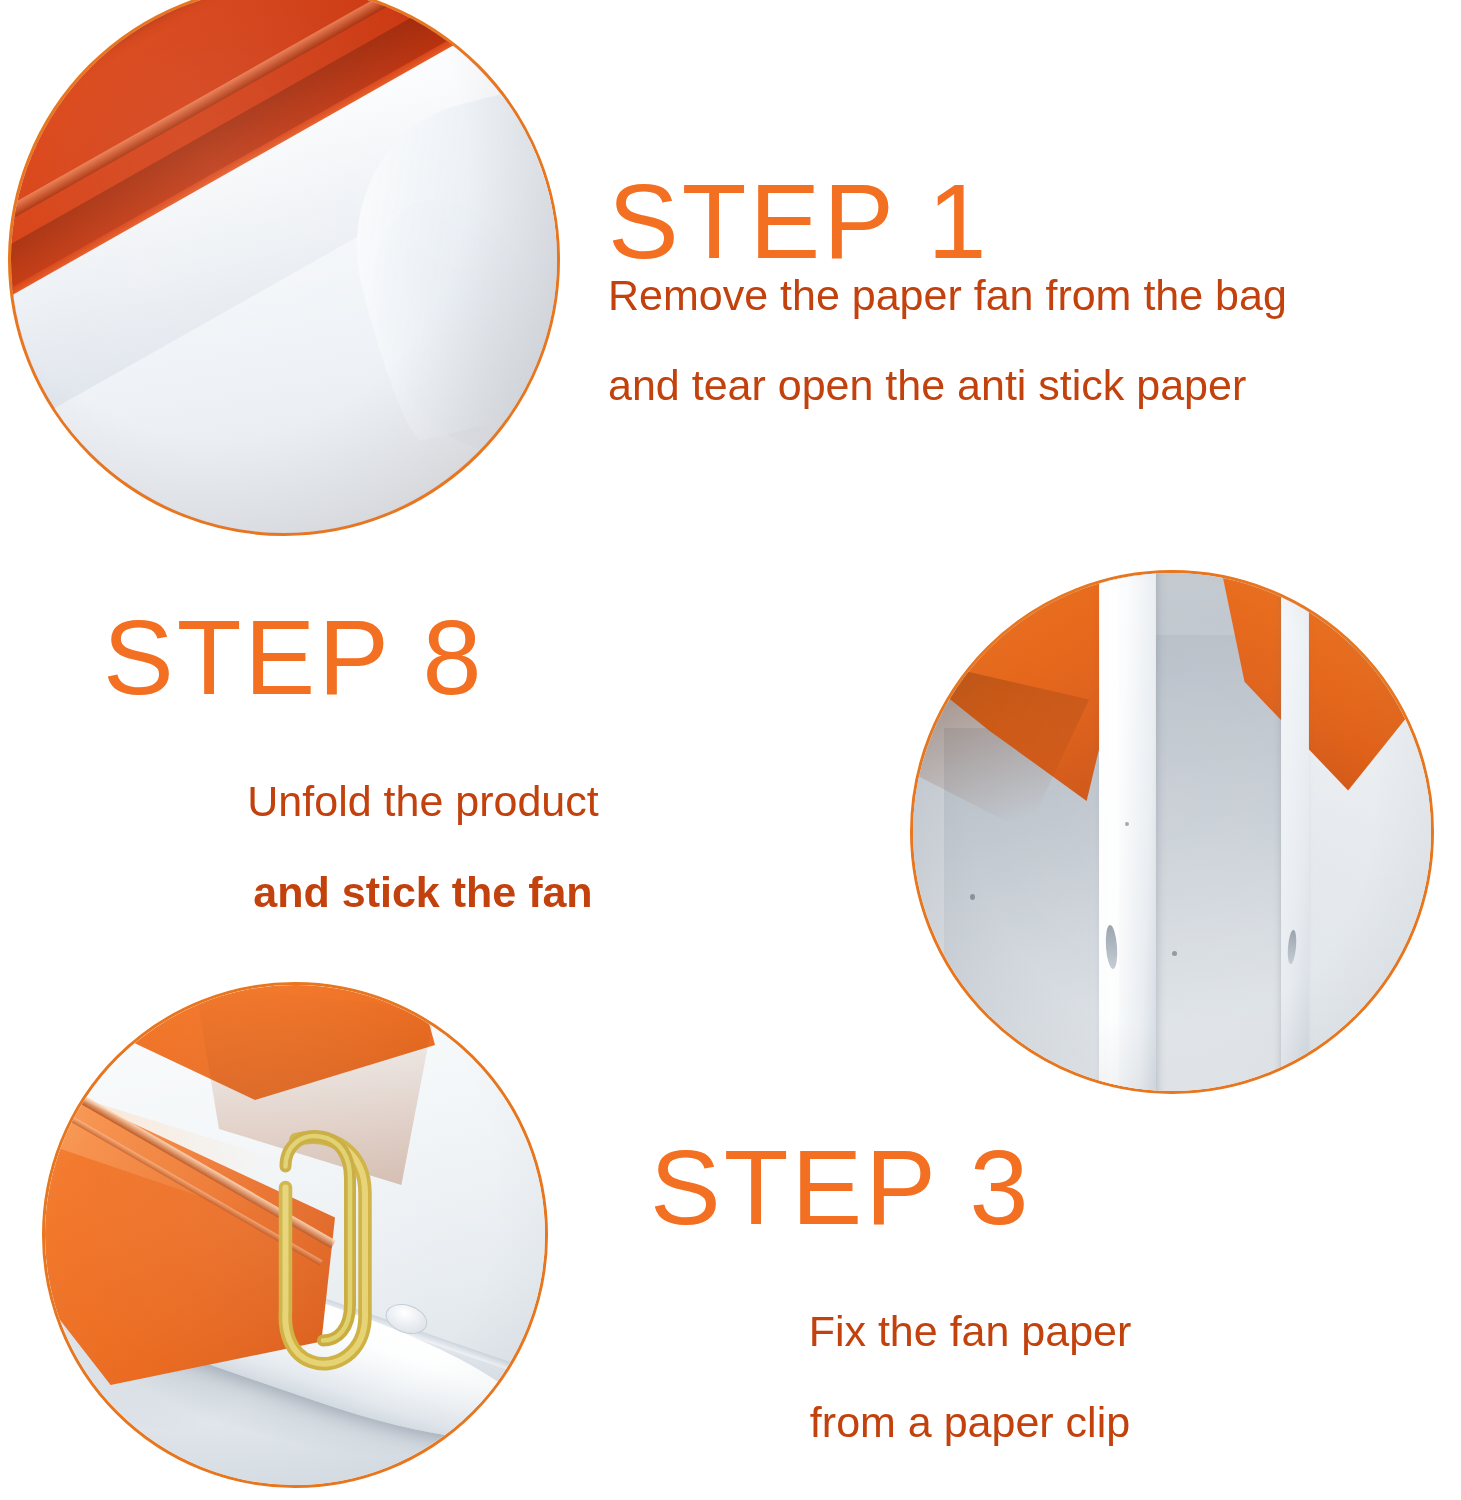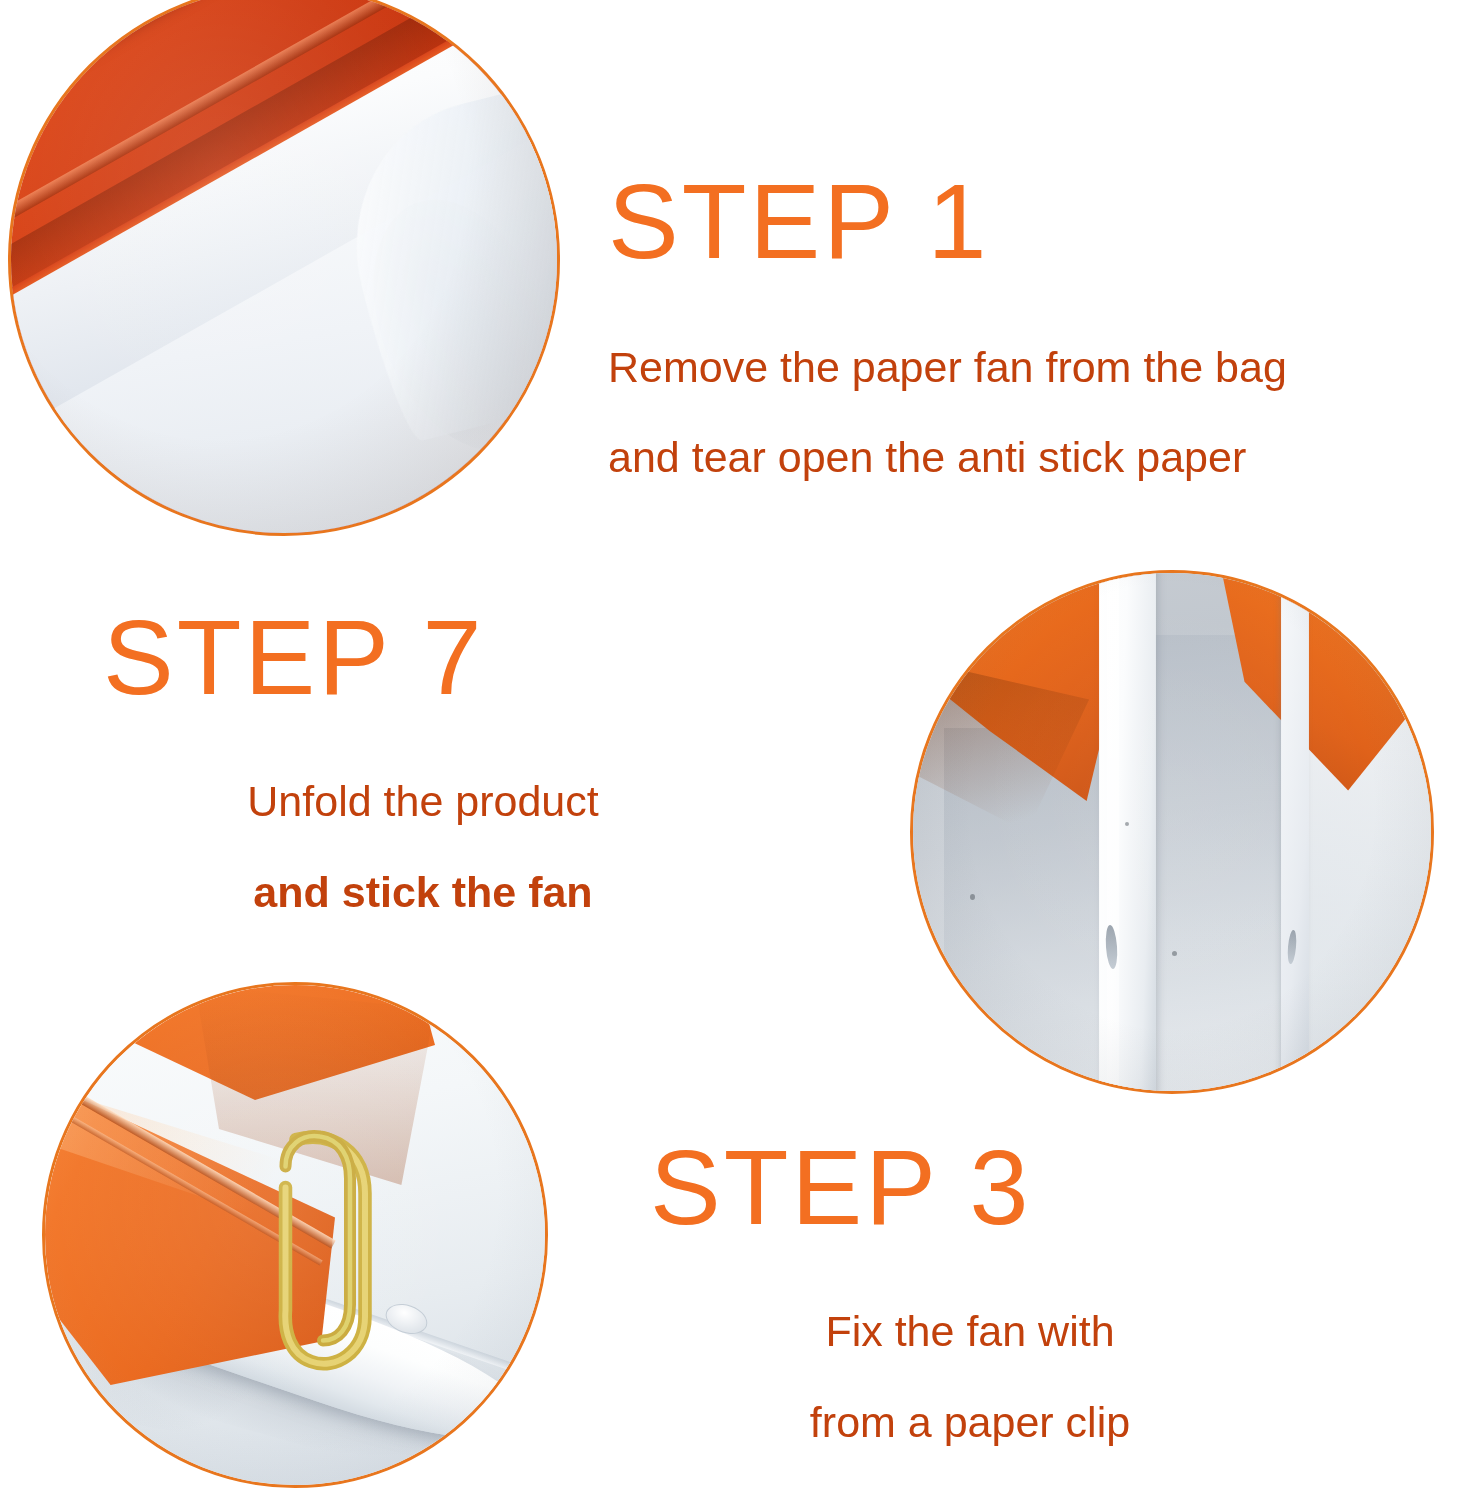--- a/index.html
+++ b/index.html
@@ -335,21 +335,21 @@
     color: #c2410c;
     font-family: "Liberation Sans", sans-serif;
     font-weight: 400;
     font-size: 43px;
     line-height: 1.0;
     white-space: nowrap;
   }
 
   
   #step-1 { left: 608px; top: 168px; text-align: left; }
-  #step-1 .step-heading { margin-bottom: 72px; }
+  #step-1 .step-heading { }
   #step-1 .step-line + .step-line { margin-top: 47px; }
 
   
   #step-2 { left: 103px; top: 604px; text-align: left; }
   #step-2 .step-heading { margin-bottom: 70px; }
   #step-2 .step-lines { text-align: center; width: 640px; margin-top: 38px; }
   #step-2 .step-line + .step-line { margin-top: 48px; font-weight: bold; }
 
   
   #step-3 { left: 650px; top: 1134px; text-align: left; }
@@ -380,21 +380,21 @@
 
   <div class="step-block" id="step-1">
     <div class="step-heading">STEP 1</div>
     <div class="step-lines">
       <div class="step-line">Remove the paper fan from the bag</div>
       <div class="step-line">and tear open the anti stick paper</div>
     </div>
   </div>
 
   <div class="step-block" id="step-2">
-    <div class="step-heading">STEP 7</div>
+    <div class="step-heading">STEP 8</div>
     <div class="step-lines">
       <div class="step-line">Unfold the product</div>
       <div class="step-line">and stick the fan</div>
     </div>
   </div>
 
   <div class="photo-circle" id="circle-2">
     <div class="photo-inner">
       <div class="shape" id="c2-base"></div>
       <div class="shape" id="c2-panel-l"></div>
@@ -437,18 +437,18 @@
         <path d="M27 26 C27 12 38 4 50 6 C64 8 70 20 70 34 L70 118 C70 134 62 142 52 142" fill="none" stroke="#ded069" stroke-width="3" stroke-linecap="round"></path>
       </svg>
 
       <div class="shape" id="c3-vignette"></div>
     </div>
   </div>
 
   <div class="step-block" id="step-3">
     <div class="step-heading">STEP 3</div>
     <div class="step-lines">
-      <div class="step-line">Fix the fan with</div>
+      <div class="step-line">Fix the fan paper</div>
       <div class="step-line">from a paper clip</div>
     </div>
   </div>
 
 </div>
 
 </body></html>

